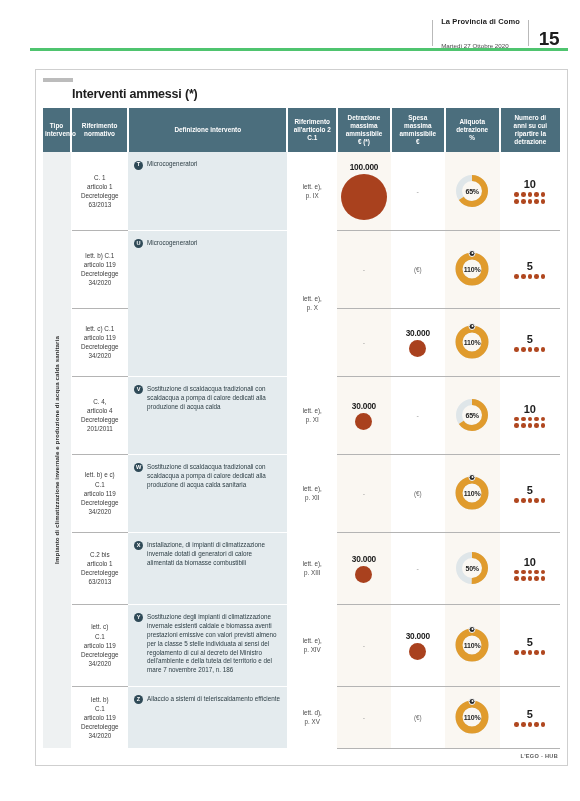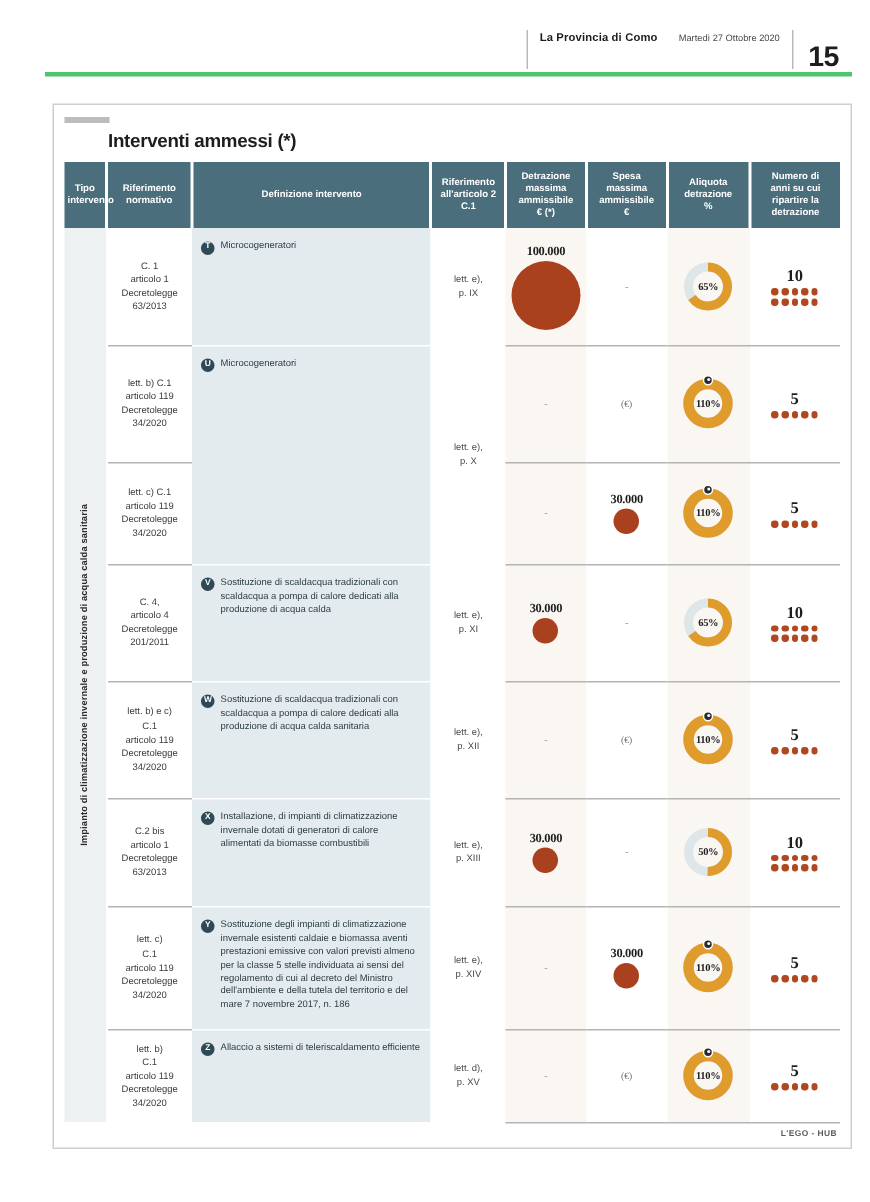--- a/index.html
+++ b/index.html
@@ -14,21 +14,21 @@
   
   .masthead { position: relative; height: 48px; }
   .masthead-box {
     position: absolute; right: 12px; top: 20px;
     display: flex; align-items: stretch; height: 26px;
     border-left: 1px solid #b9b9b9;
   }
   .masthead-text {
     padding: 0 8px; text-align: left;
     border-right: 1px solid #b9b9b9;
-    display: flex; flex-direction: row; justify-content: center; gap: 14px;
+    display: flex; flex-direction: column; justify-content: center; gap: 14px;
   }
   .masthead-title { font-size: 7.5px; font-weight: bold; letter-spacing: .1px; }
   .masthead-date  { font-size: 6.2px; color: #4a4a4a; margin-top: 1.5px; }
   .masthead-page  { padding: 0 9px 0 10px; font-size: 19px; font-weight: bold;
                     display: flex; align-items: center; letter-spacing: -.5px; margin-top: 12px; }
   .green-rule { height: 2.5px; background: #4fc46f; margin: 0 12px 0 30px; }
 
   
   .card {
     margin: 18px 12px 0 35px;
@@ -94,21 +94,20 @@
   .def-text { font-size: 6.3px; }
 
   .art-cell {
     text-align: center; color: #4a4a4a; line-height: 1.45;
     padding: 6px 2px; background: #ffffff;
   }
 
   .num-cell {
     text-align: center; padding: 0 2px;
     border-bottom: 1px solid #b4b4b4;
-    font-family: Liberation Serif, serif;
   }
   .num-cell.shade { background: #faf7f2; }
   .val { font-size: 8.3px; font-weight: bold; color: #1d1d1d; letter-spacing: -.2px; }
   .dash { color: #9a9a9a; font-size: 7px; }
   .euro { color: #6d6d6d; font-size: 6.4px; }
   .blob { border-radius: 50%; background: #a9411e; margin: 2px auto 0; }
 
   
   .donut-wrap { position: relative; width: 34px; height: 34px; margin: 0 auto; }
   .donut-label {

